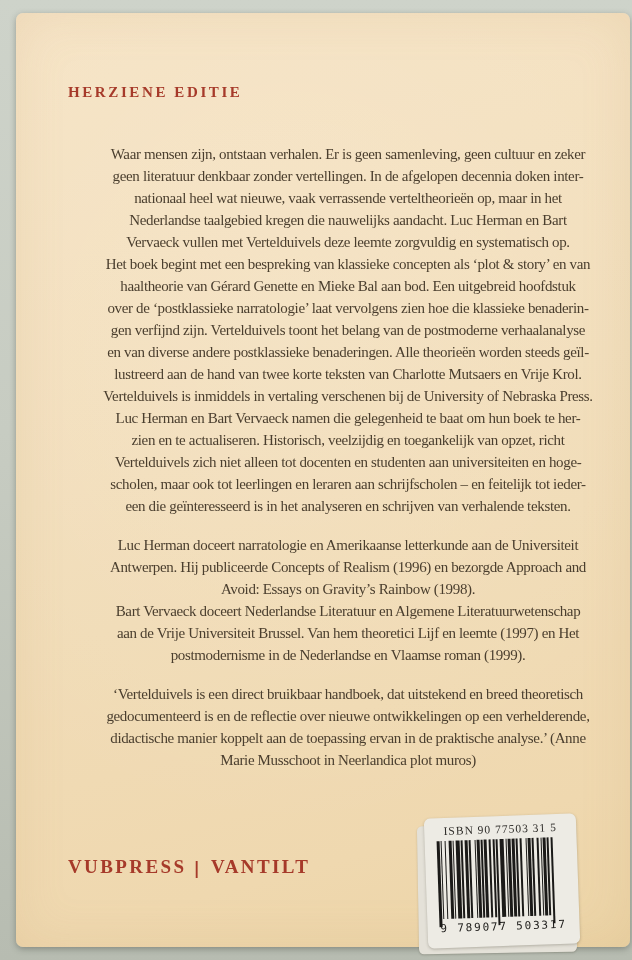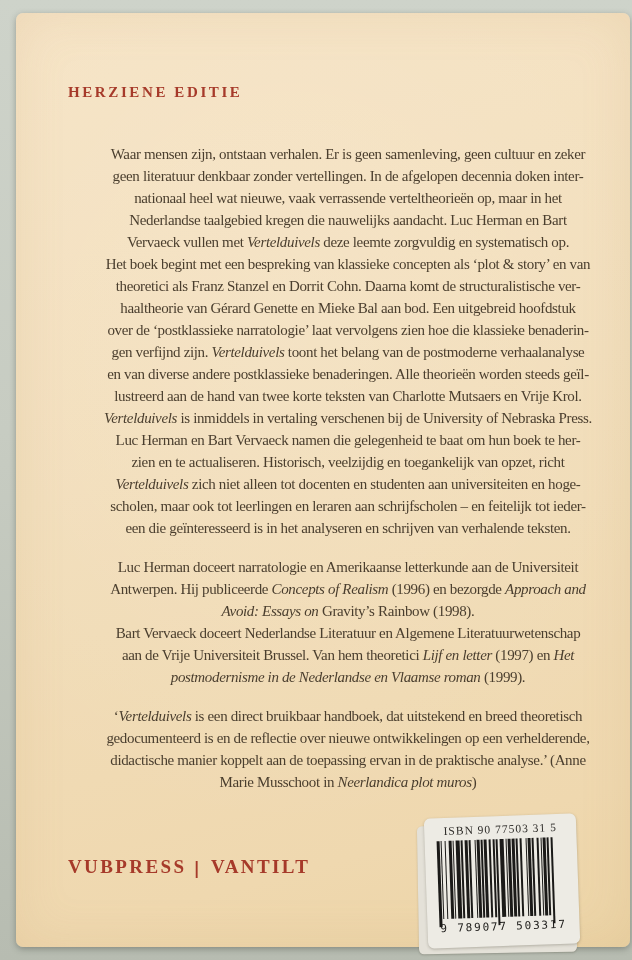--- a/index.html
+++ b/index.html
@@ -11,21 +11,21 @@
       radial-gradient(120% 90% at 45% 35%, rgba(255,255,255,0.10), rgba(0,0,0,0) 60%),
       linear-gradient(165deg,#f6e4c6 0%,#f2debb 45%,#efd8af 85%,#ecd4a6 100%);
     box-shadow:0 2px 6px rgba(40,45,38,0.35), inset 0 0 50px rgba(185,150,95,0.15);}
   .edition{position:absolute;left:52px;top:71px;font-weight:bold;font-size:15px;
     letter-spacing:2.6px;color:var(--red);}
   .textblocks{position:absolute;left:52px;top:130px;width:560px;color:var(--ink);
     font-size:15px;line-height:22px;letter-spacing:-0.35px;}
   .block{margin:0 0 17px 0;text-align:center;}
   .block:last-child{margin-bottom:0;}
   .line{white-space:nowrap;}
-  .it{font-style:italic;}
+  .it{}
   .publisher{position:absolute;left:52px;top:843px;font-weight:bold;font-size:19px;
     letter-spacing:2.4px;color:var(--red);}
   .publisher .pipe{display:inline-block;margin:0 9px;transform:scaleX(1.4);
     position:relative;top:1px;}
   .sticker-under{position:absolute;left:402px;top:812px;width:158px;height:128px;
     background:#e4e1d8;border-radius:5px;transform:rotate(-1deg);
     box-shadow:0 1px 2px rgba(60,55,40,0.25);}
   .sticker{position:absolute;left:410px;top:803px;width:152px;height:130px;
     background:#edebe4;border-radius:6px;transform:rotate(-2deg);
     box-shadow:0 1px 3px rgba(60,55,40,0.30);}
@@ -48,39 +48,38 @@
     <div class="edition">HERZIENE EDITIE</div>
 
     <div class="textblocks">
       <div class="block">
           <div class="line"><span>Waar mensen zijn, ontstaan verhalen. Er is geen samenleving, geen cultuur en zeker</span></div>
           <div class="line"><span>geen literatuur denkbaar zonder vertellingen. In de afgelopen decennia doken inter-</span></div>
           <div class="line"><span>nationaal heel wat nieuwe, vaak verrassende verteltheorieën op, maar in het</span></div>
           <div class="line"><span>Nederlandse taalgebied kregen die nauwelijks aandacht. Luc Herman en Bart</span></div>
           <div class="line"><span>Vervaeck vullen met </span><span class="it">Vertelduivels</span><span> deze leemte zorgvuldig en systematisch op.</span></div>
           <div class="line"><span>Het boek begint met een bespreking van klassieke concepten als ‘plot &amp; story’ en van</span></div>
-          <div class="line"><span>theoretici als Franz Stanzel en Dorrit Cohn. Daarna komt de structuralistische ver-</span></div>
           <div class="line"><span>haaltheorie van Gérard Genette en Mieke Bal aan bod. Een uitgebreid hoofdstuk</span></div>
           <div class="line"><span>over de ‘postklassieke narratologie’ laat vervolgens zien hoe die klassieke benaderin-</span></div>
           <div class="line"><span>gen verfijnd zijn. </span><span class="it">Vertelduivels</span><span> toont het belang van de postmoderne verhaalanalyse</span></div>
           <div class="line"><span>en van diverse andere postklassieke benaderingen. Alle theorieën worden steeds geïl-</span></div>
           <div class="line"><span>lustreerd aan de hand van twee korte teksten van Charlotte Mutsaers en Vrije Krol.</span></div>
           <div class="line"><span class="it">Vertelduivels</span><span> is inmiddels in vertaling verschenen bij de University of Nebraska Press.</span></div>
           <div class="line"><span>Luc Herman en Bart Vervaeck namen die gelegenheid te baat om hun boek te her-</span></div>
           <div class="line"><span>zien en te actualiseren. Historisch, veelzijdig en toegankelijk van opzet, richt</span></div>
           <div class="line"><span class="it">Vertelduivels</span><span> zich niet alleen tot docenten en studenten aan universiteiten en hoge-</span></div>
           <div class="line"><span>scholen, maar ook tot leerlingen en leraren aan schrijfscholen – en feitelijk tot ieder-</span></div>
           <div class="line"><span>een die geïnteresseerd is in het analyseren en schrijven van verhalende teksten.</span></div>
         </div>
       <div class="block">
           <div class="line"><span>Luc Herman doceert narratologie en Amerikaanse letterkunde aan de Universiteit</span></div>
           <div class="line"><span>Antwerpen. Hij publiceerde </span><span class="it">Concepts of Realism</span><span> (1996) en bezorgde </span><span class="it">Approach and</span></div>
           <div class="line"><span class="it">Avoid: Essays on</span><span> Gravity’s Rainbow (1998).</span></div>
           <div class="line"><span>Bart Vervaeck doceert Nederlandse Literatuur en Algemene Literatuurwetenschap</span></div>
-          <div class="line"><span>aan de Vrije Universiteit Brussel. Van hem theoretici </span><span class="it">Lijf en letter</span><span> (1997) en </span><span class="it">Het</span></div>
+          <div class="line"><span>aan de Vrije Universiteit Brussel. Van hem theoretici </span><span class="it">Lijf en leemte</span><span> (1997) en </span><span class="it">Het</span></div>
           <div class="line"><span class="it">postmodernisme in de Nederlandse en Vlaamse roman</span><span> (1999).</span></div>
         </div>
       <div class="block">
           <div class="line"><span>‘</span><span class="it">Vertelduivels</span><span> is een direct bruikbaar handboek, dat uitstekend en breed theoretisch</span></div>
           <div class="line"><span>gedocumenteerd is en de reflectie over nieuwe ontwikkelingen op een verhelderende,</span></div>
           <div class="line"><span>didactische manier koppelt aan de toepassing ervan in de praktische analyse.’ (Anne</span></div>
           <div class="line"><span>Marie Musschoot in </span><span class="it">Neerlandica plot muros</span><span>)</span></div>
         </div>
     </div>
 

